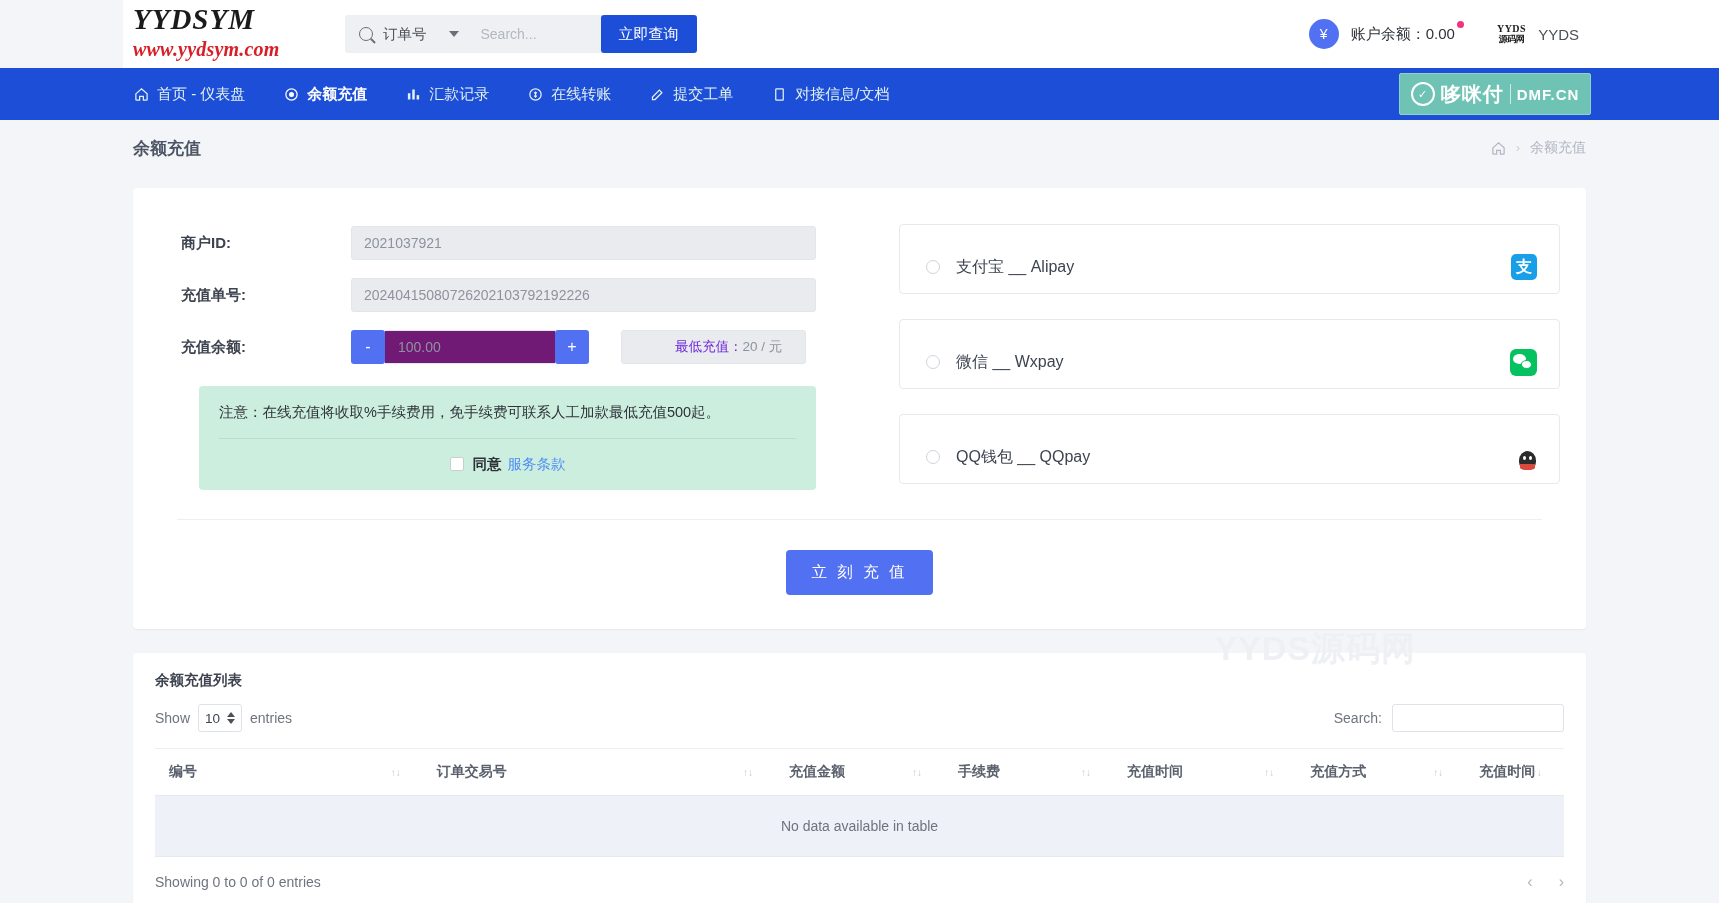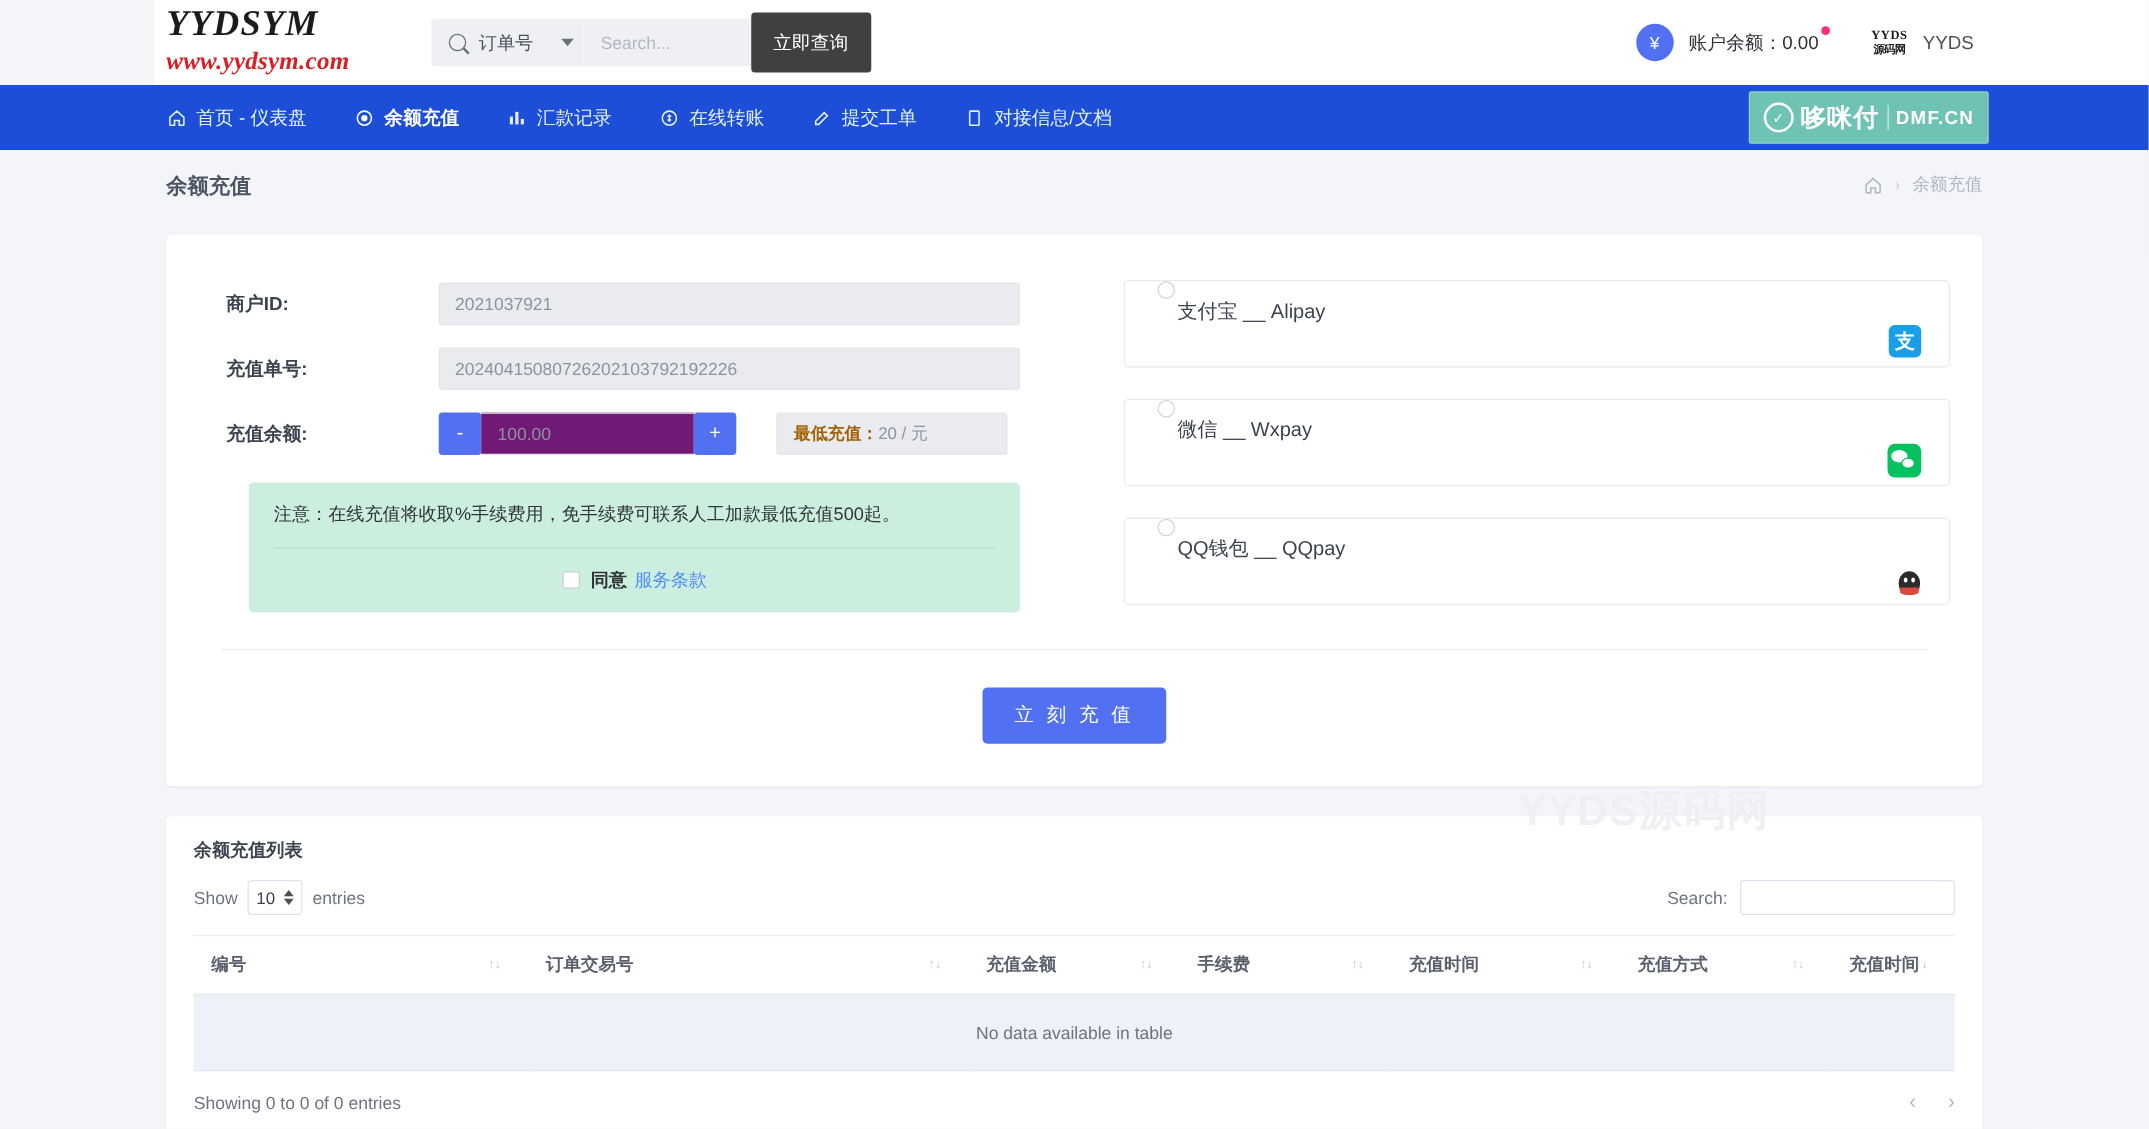--- a/index.html
+++ b/index.html
@@ -42,21 +42,21 @@
   .mag::after{content:"";position:absolute;width:1.6px;height:6px;background:#6a6f7a;right:-2px;bottom:-4px;transform:rotate(-45deg);}
   .sel-label { font-size:14.5px; color:#4c5158; margin-left:10px; }
   .caret { margin-left:22px; width:0;height:0;border-left:5px solid transparent;border-right:5px solid transparent;border-top:6px solid #6a6f7a;}
   .search-input {
     background:#eef0f4; height:38px; width:135px; border:none; outline:none;
     font-size:14px; color:#9aa0aa; padding-left:14px;
     font-family:"Liberation Sans",sans-serif;
   }
   .search-input::placeholder{color:#b3b8c0;}
   .search-btn {
-    background:#404040; color:#fff; border:none; height:48px; padding:0 18px;
+    background:#1d4ed8; color:#fff; border:none; height:38px; padding:0 18px;
     font-size:15px; border-radius:3px; cursor:pointer; margin-left:-1px;
     font-family:"Liberation Sans",sans-serif;
   }
   .top-right { margin-left:auto; display:flex; align-items:center; padding-right:140px; }
   .bal-chip { display:flex; align-items:center; }
   .yen-circle {
     width:30px;height:30px;border-radius:50%;background:#5271f2;color:#fff;
     display:flex;align-items:center;justify-content:center;font-size:14px;
   }
   .bal-text { font-size:15px; color:#2f3338; margin-left:12px; position:relative; white-space:nowrap;}
@@ -122,37 +122,37 @@
   }
   .amt-input{
     width:170px;height:34px;border:1px solid #e4e7ec;border-left:none;border-right:none;
     outline:none;padding-left:13px;font-size:14px;color:#8d939e;
     font-family:"Liberation Sans",sans-serif;background:#701a75;
   }
   .min-box{
     margin-left:32px;width:185px;height:34px;background:#e9ebef;border:1px solid #e2e5ea;border-radius:3px;
     display:flex;align-items:center;padding-left:13px;font-size:13.5px;color:#6e747f;
   }
-  .min-box b{font-weight:700;color:#a16207;}
+  .min-box b{font-weight:400;color:#6d28d9;margin-left:40px;}
   .min-num{color:#8d939e;}
 
   .notice{
     margin-top:22px;margin-left:18px;width:617px;background:#cceedf;border-radius:4px;
     padding:16px 20px 16px 20px;
   }
   .notice-text{font-size:14.5px;color:#2f3338;line-height:1.5;}
   .notice-hr{height:1px;background:#b6e0cd;margin:14px 0 0 0;}
   .agree-row{display:flex;align-items:center;justify-content:center;margin-top:16px;}
   .chk{width:14px;height:14px;background:#ffffff;border:1px solid #c6d1cd;border-radius:2px;margin-right:9px;}
   .agree-lbl{font-size:14.5px;color:#2f3338;font-weight:700;}
   .agree-link{font-size:14.5px;color:#4f8ef7;margin-left:6px;cursor:pointer;}
 
   .pay-opt{
     border:1px solid #e7e9ee;border-radius:4px;height:70px;margin-bottom:25px;
-    display:flex;align-items:flex-start;padding:0 22px 0 26px;background:#fff;flex-direction:column;
+    display:flex;align-items:center;padding:16px 22px 0 26px;background:#fff;
   }
   .radio{width:14px;height:14px;border:1px solid #cfd3db;border-radius:50%;background:#fff;flex:none;}
   .pay-name{margin-left:16px;font-size:16px;color:#3d4450;}
   .pay-ico{margin-left:auto;}
   .ico-alipay{width:26px;height:26px;border-radius:5px;background:#189fe8;color:#fff;display:flex;align-items:center;justify-content:center;font-size:16px;font-weight:700;}
   .ico-wx{width:27px;height:27px;border-radius:6px;background:#05c160;display:flex;align-items:center;justify-content:center;position:relative;}
   .wx-b1{width:13px;height:10px;border-radius:50%;background:#fff;position:absolute;left:3px;top:5px;}
   .wx-b2{width:11px;height:9px;border-radius:50%;background:#fff;position:absolute;left:11px;top:11px;border:1.5px solid #05c160;}
   .ico-qq{width:20px;height:26px;display:flex;align-items:flex-end;justify-content:center;position:relative;}
   .qq-body{width:17px;height:19px;background:#2b2b2b;border-radius:50% 50% 44% 44%;position:relative;}

